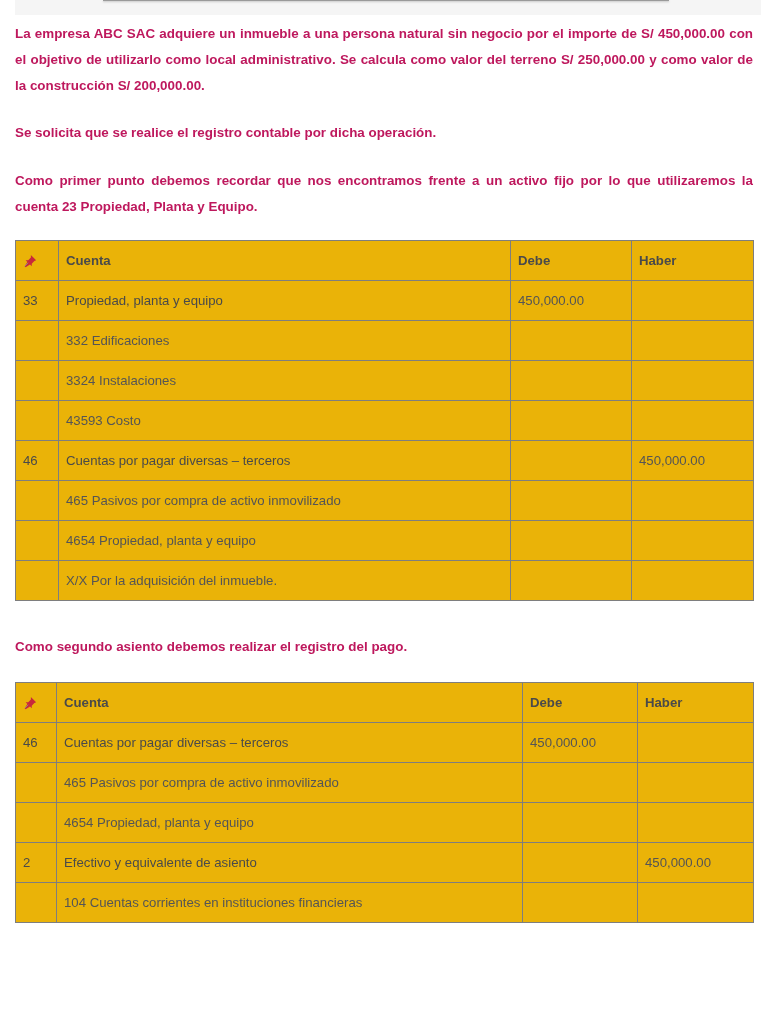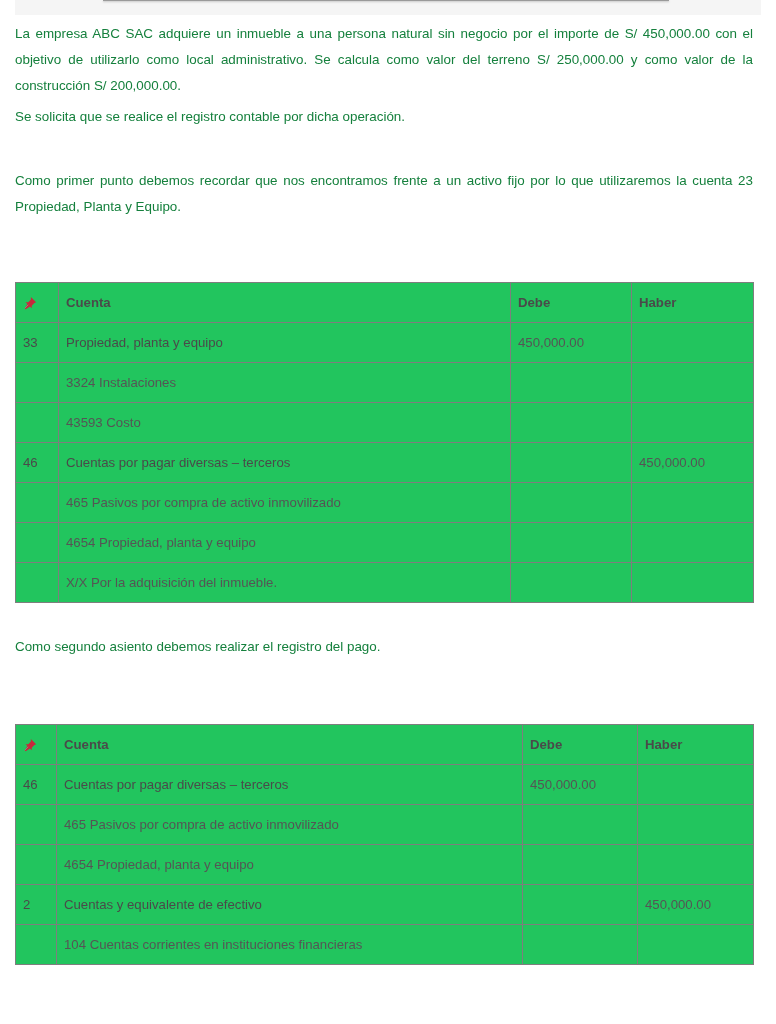--- a/index.html
+++ b/index.html
@@ -3,38 +3,38 @@
 <meta charset="utf-8">
 <style>
   html, body { margin: 0; padding: 0; background: #ffffff; }
   body { width: 776px; height: 1024px; position: relative; overflow: hidden;
          font-family: "Liberation Sans", sans-serif; color: #555555; }
   .top-frame { position: absolute; left: 15px; top: 0; width: 746px; height: 15px;
                background: #f5f5f5; }
   .top-frame .bar { position: absolute; left: 88px; top: 0; width: 566px; height: 1px;
                     background: #9a9a9a; box-shadow: 0 1px 2px rgba(0,0,0,0.25); }
   p.para { position: absolute; left: 15px; width: 738px; margin: 0;
-           font-size: 13.4px; line-height: 26px; text-align: justify; color: #15803d; }
+           font-size: 13.4px; line-height: 26px; text-align: justify; color: #be185d; font-weight: bold; }
   table.ledger { position: absolute; left: 15px; border-collapse: collapse;
-                 font-size: 13.2px; color: #555555; background: #22c55e; table-layout: fixed; margin-top: 42px; }
+                 font-size: 13.2px; color: #555555; background: #eab308; table-layout: fixed; }
   table.ledger td, table.ledger th { border: 1px solid #7e7e7e; height: 39px; padding: 0 7px;
                  text-align: left; vertical-align: middle; font-weight: normal; }
   table.ledger .b { font-weight: normal; color: #4a4a4a; }
   table.ledger th { font-weight: bold; color: #4a4a4a; }
   .pin { display: inline-block; width: 14px; height: 14px; vertical-align: middle; }
 </style>
 </head>
 <body>
 
 <div class="top-frame">
   <div class="bar"></div>
 </div>
 
 <p class="para" style="top:21px;">La empresa ABC SAC adquiere un inmueble a una persona natural sin negocio por el importe de S/ 450,000.00 con el objetivo de utilizarlo como local administrativo. Se calcula como valor del terreno S/ 250,000.00 y como valor de la construcción S/ 200,000.00.</p>
-<p class="para" style="top:104px;">Se solicita que se realice el registro contable por dicha operación.</p>
+<p class="para" style="top:120px;">Se solicita que se realice el registro contable por dicha operación.</p>
 <p class="para" style="top:168px;">Como primer punto debemos recordar que nos encontramos frente a un activo fijo por lo que utilizaremos la cuenta 23 Propiedad, Planta y Equipo.</p>
 
 <table class="ledger" id="t1" style="top:240px; width:738px;">
   <colgroup>
       <col style="width:43px">
       <col style="width:452px">
       <col style="width:121px">
       <col style="width:122px">
     </colgroup>
   <thead>
@@ -48,20 +48,26 @@
       <th>Cuenta</th>
       <th>Debe</th>
       <th>Haber</th>
     </tr>
   </thead>
   <tbody id="t1-body">
       <tr>
         <td class="b">33</td>
         <td class="b">Propiedad, planta y equipo</td>
         <td>450,000.00</td>
+        <td></td>
+      </tr>
+      <tr>
+        <td></td>
+        <td>332 Edificaciones</td>
+        <td></td>
         <td></td>
       </tr>
       <tr>
         <td></td>
         <td>3324 Instalaciones</td>
         <td></td>
         <td></td>
       </tr>
       <tr>
         <td></td>
@@ -132,21 +138,21 @@
         <td></td>
       </tr>
       <tr>
         <td></td>
         <td>4654 Propiedad, planta y equipo</td>
         <td></td>
         <td></td>
       </tr>
       <tr>
         <td class="b">2</td>
-        <td class="b">Cuentas y equivalente de efectivo</td>
+        <td class="b">Efectivo y equivalente de asiento</td>
         <td></td>
         <td>450,000.00</td>
       </tr>
       <tr>
         <td></td>
         <td>104 Cuentas corrientes en instituciones financieras</td>
         <td></td>
         <td></td>
       </tr>
     </tbody>

